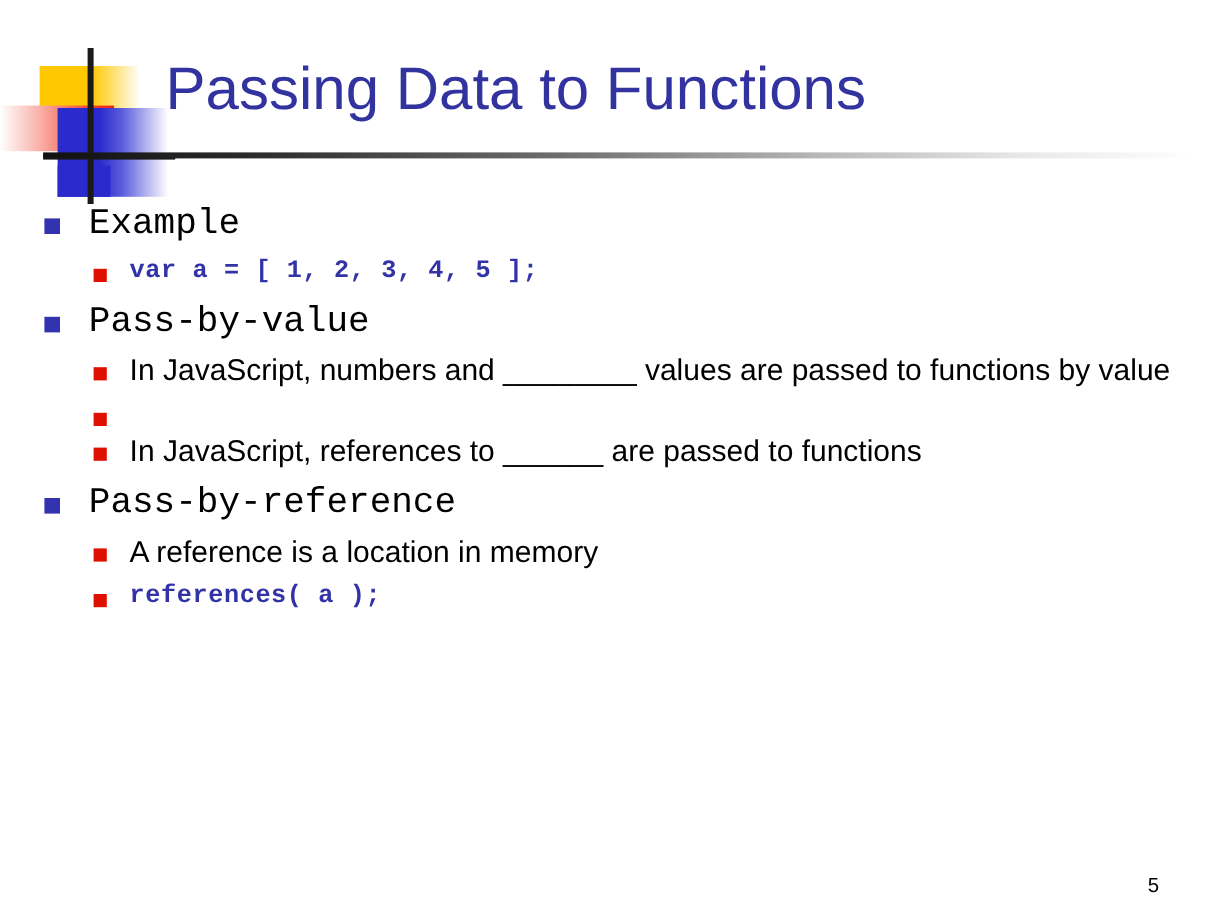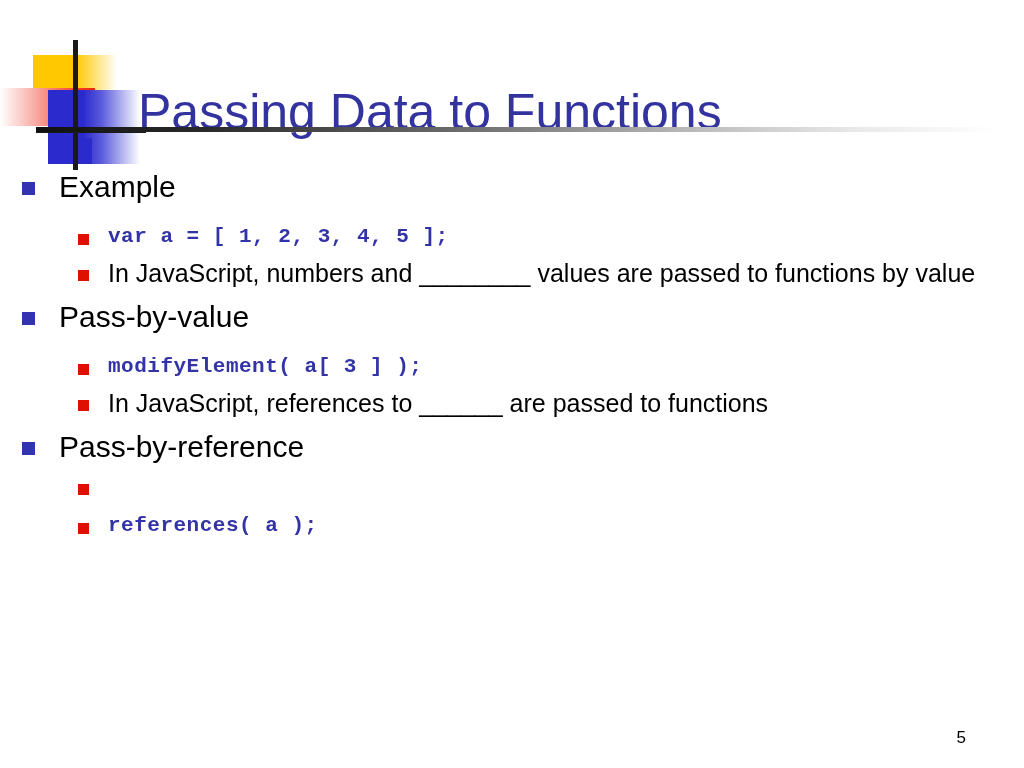--- a/index.html
+++ b/index.html
@@ -85,21 +85,20 @@
   .title {
     position: absolute;
     left: 138px;
     top: 48px;
     font-size: 50px;
     line-height: 1.05;
     font-weight: 400;
     color: #3333A0;
     letter-spacing: 0px;
     white-space: nowrap;
-    margin-top: 38px;
   }
 
   .title-rule {
     position: absolute;
     left: 36px;
     top: 127px;
     width: 960px;
     height: 5px;
     background: linear-gradient(to right, #101010 0%, #2b2b2b 18%, #6e6e6e 45%, #b9b9b9 68%, #e8e8e8 85%, #ffffff 100%);
   }
@@ -113,22 +112,23 @@
   }
 
   .row {
     position: relative;
     display: flex;
     align-items: flex-start;
   }
 
   
   .lvl1 {
-    padding-left: 22px;
+    padding-left: 37px;
     margin-top: 8px;
+    font-family: Liberation Mono, monospace;
   }
   .lvl1 .bullet {
     flex: 0 0 auto;
     width: 13px;
     height: 13px;
     background: #3333B0;
     margin-top: 14px;
     margin-right: 24px;
   }
   .lvl1 .txt {
@@ -152,21 +152,21 @@
   }
   .lvl2 .txt {
     font-size: 25px;
     line-height: 33px;
     color: #000000;
     max-width: 900px;
   }
 
   
   .lvl2.code {
-    margin-top: 16px;
+    margin-top: 6px;
   }
   .lvl2.code .bullet {
     margin-top: 12px;
   }
   .lvl2.code .txt {
     font-family: "Liberation Mono", "DejaVu Sans Mono", monospace;
     font-weight: bold;
     font-size: 21px;
     line-height: 30px;
     color: #3333A8;
@@ -205,51 +205,51 @@
     <div class="row lvl1">
       <span class="bullet"></span>
       <span class="txt">Example</span>
     </div>
 
     <div class="row lvl2 code">
       <span class="bullet"></span>
       <span class="txt">var a = [ 1, 2, 3, 4, 5 ];</span>
     </div>
 
+    <div class="row lvl1">
+      <span class="bullet"></span>
+      <span class="txt">Pass-by-value</span>
+    </div>
+
     <div class="row lvl2">
       <span class="bullet"></span>
       <span class="txt">In JavaScript, numbers and ________ values are passed to functions by value</span>
     </div>
 
+    <div class="row lvl2 code">
+      <span class="bullet"></span>
+    </div>
+
+    <div class="row lvl2">
+      <span class="bullet"></span>
+      <span class="txt">In JavaScript, references to ______ are passed to functions</span>
+    </div>
+
     <div class="row lvl1">
       <span class="bullet"></span>
-      <span class="txt">Pass-by-value</span>
+      <span class="txt">Pass-by-reference</span>
+    </div>
+
+    <div class="row lvl2">
+      <span class="bullet"></span>
+      <span class="txt">A reference is a location in memory</span>
     </div>
 
     <div class="row lvl2 code">
       <span class="bullet"></span>
-      <span class="txt">modifyElement( a[ 3 ] );</span>
-    </div>
-
-    <div class="row lvl2">
-      <span class="bullet"></span>
-      <span class="txt">In JavaScript, references to ______ are passed to functions</span>
-    </div>
-
-    <div class="row lvl1">
-      <span class="bullet"></span>
-      <span class="txt">Pass-by-reference</span>
-    </div>
-
-    <div class="row lvl2">
-      <span class="bullet"></span>
-    </div>
-
-    <div class="row lvl2 code">
-      <span class="bullet"></span>
       <span class="txt">references( a );</span>
     </div>
 
   </div>
 
   <div class="page-num">5</div>
 
 </div>
 
 </body></html>

